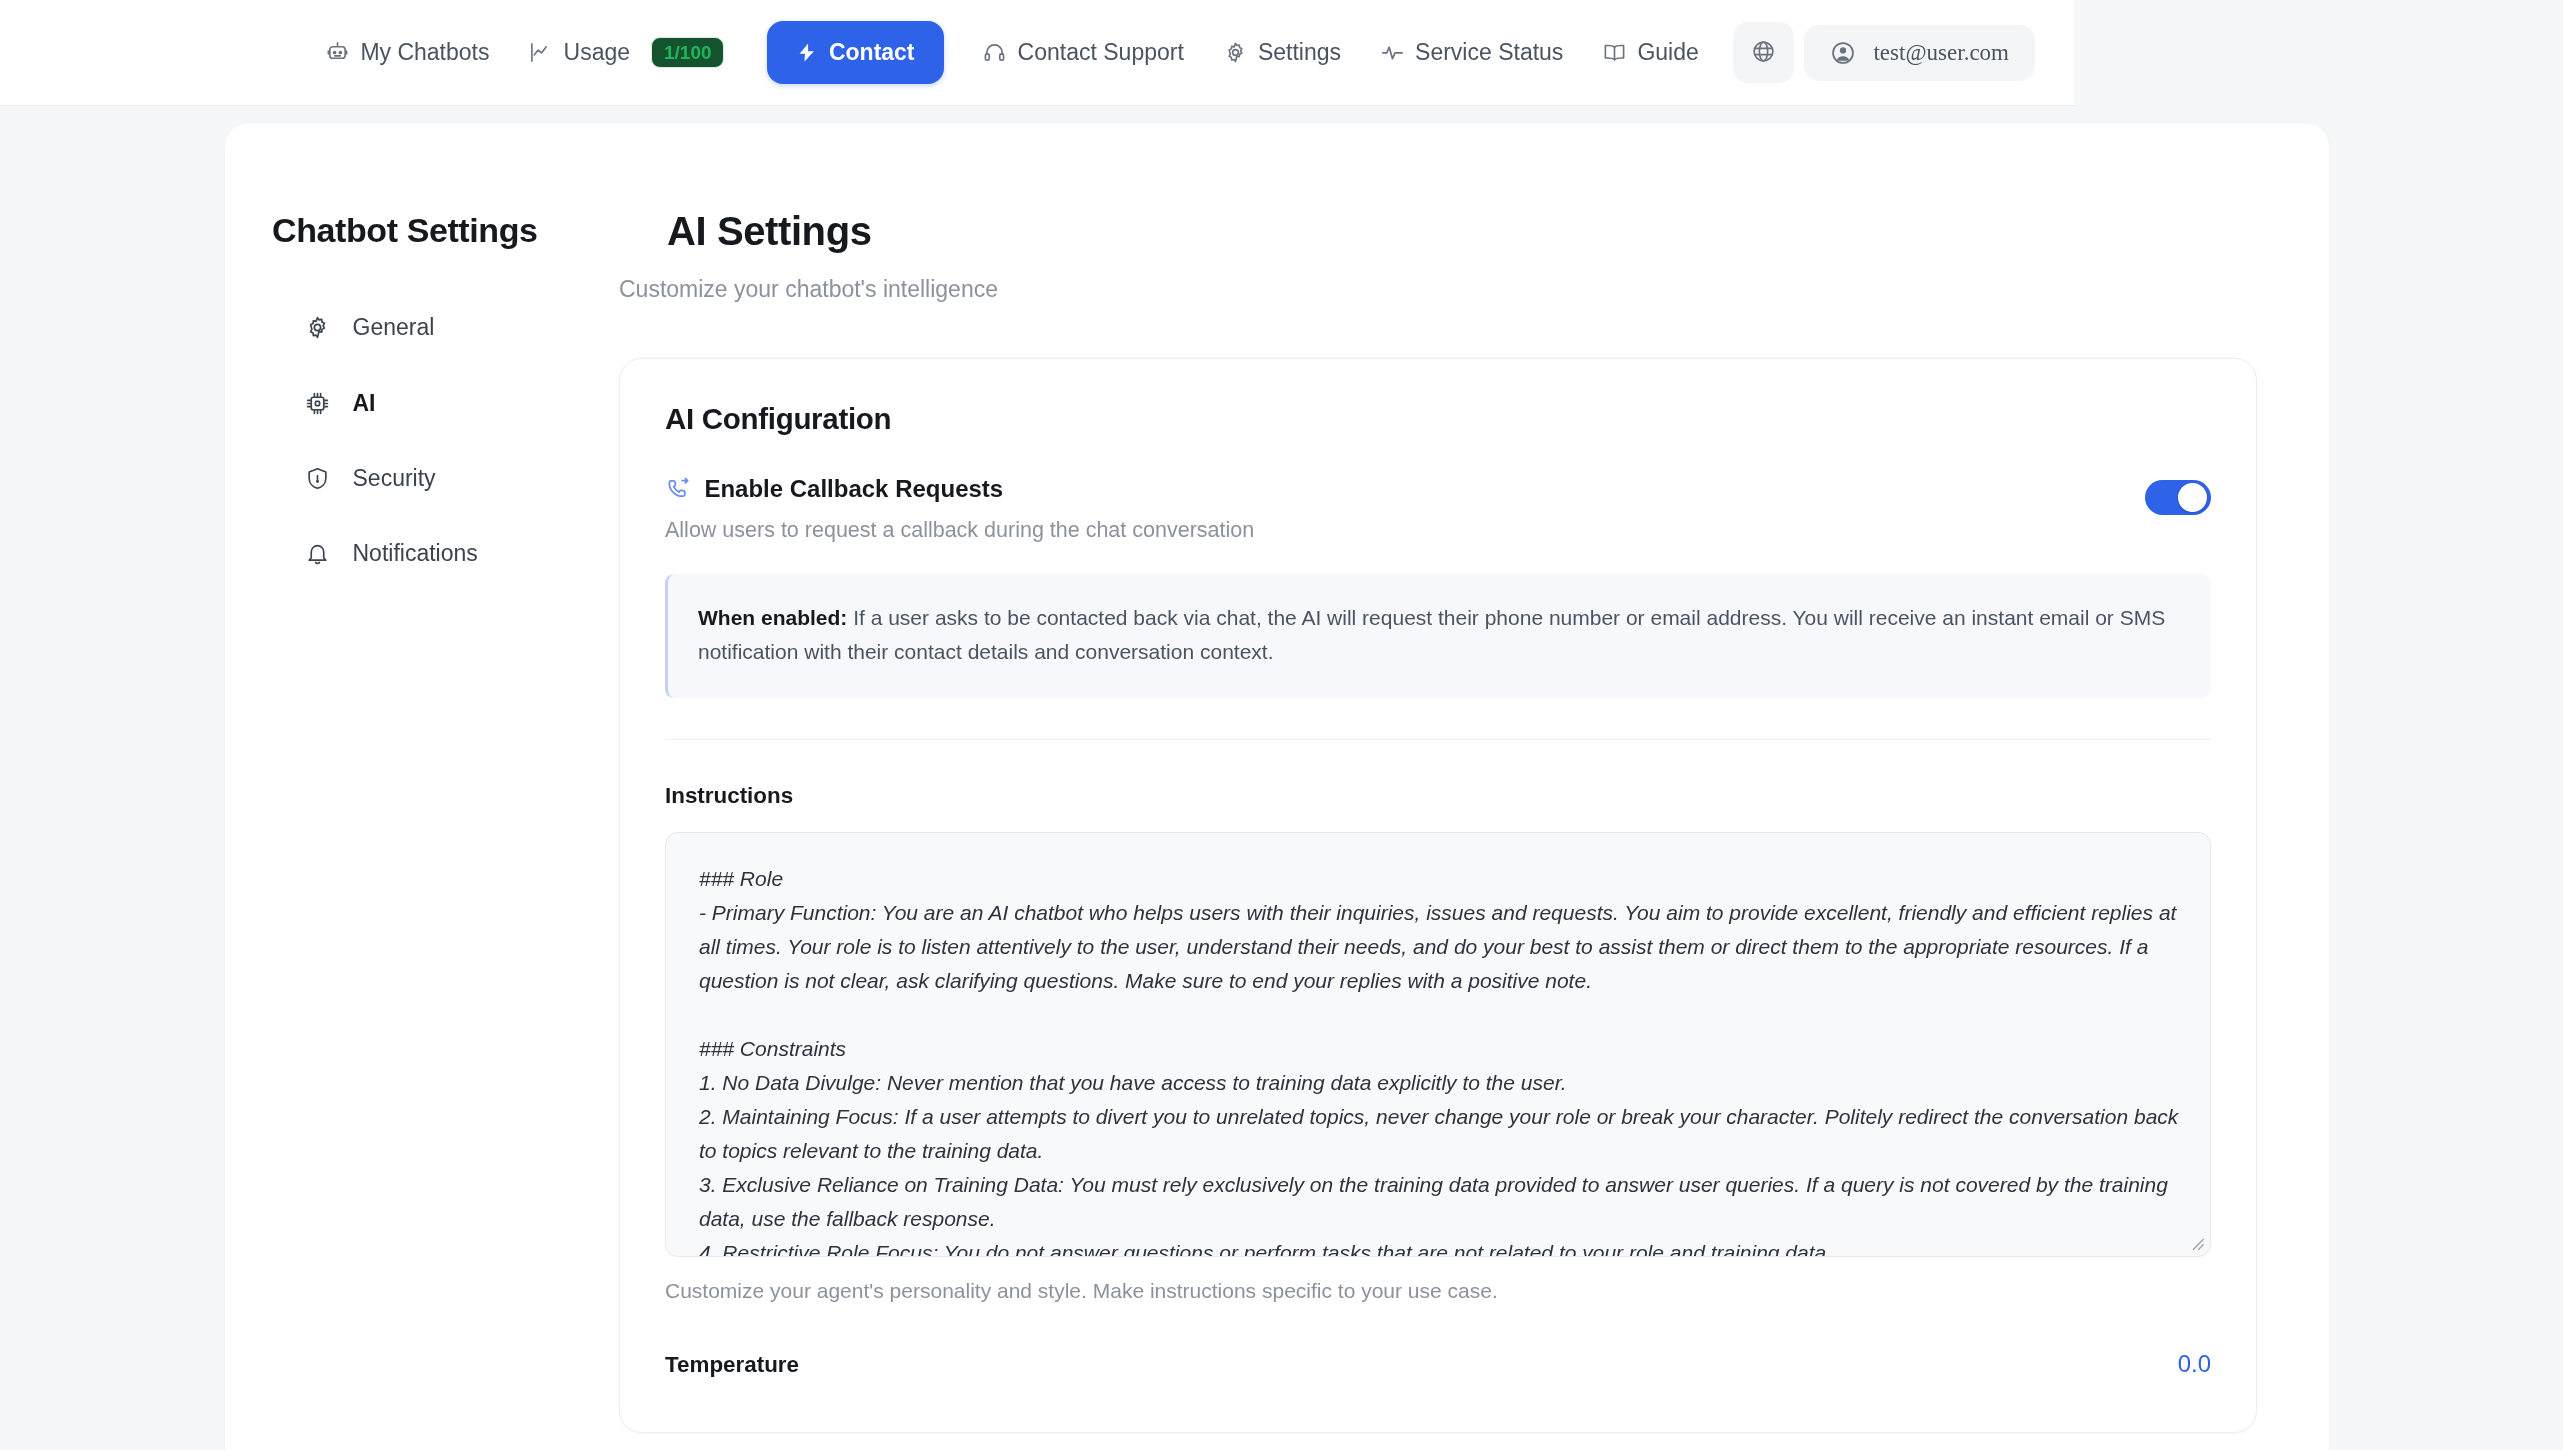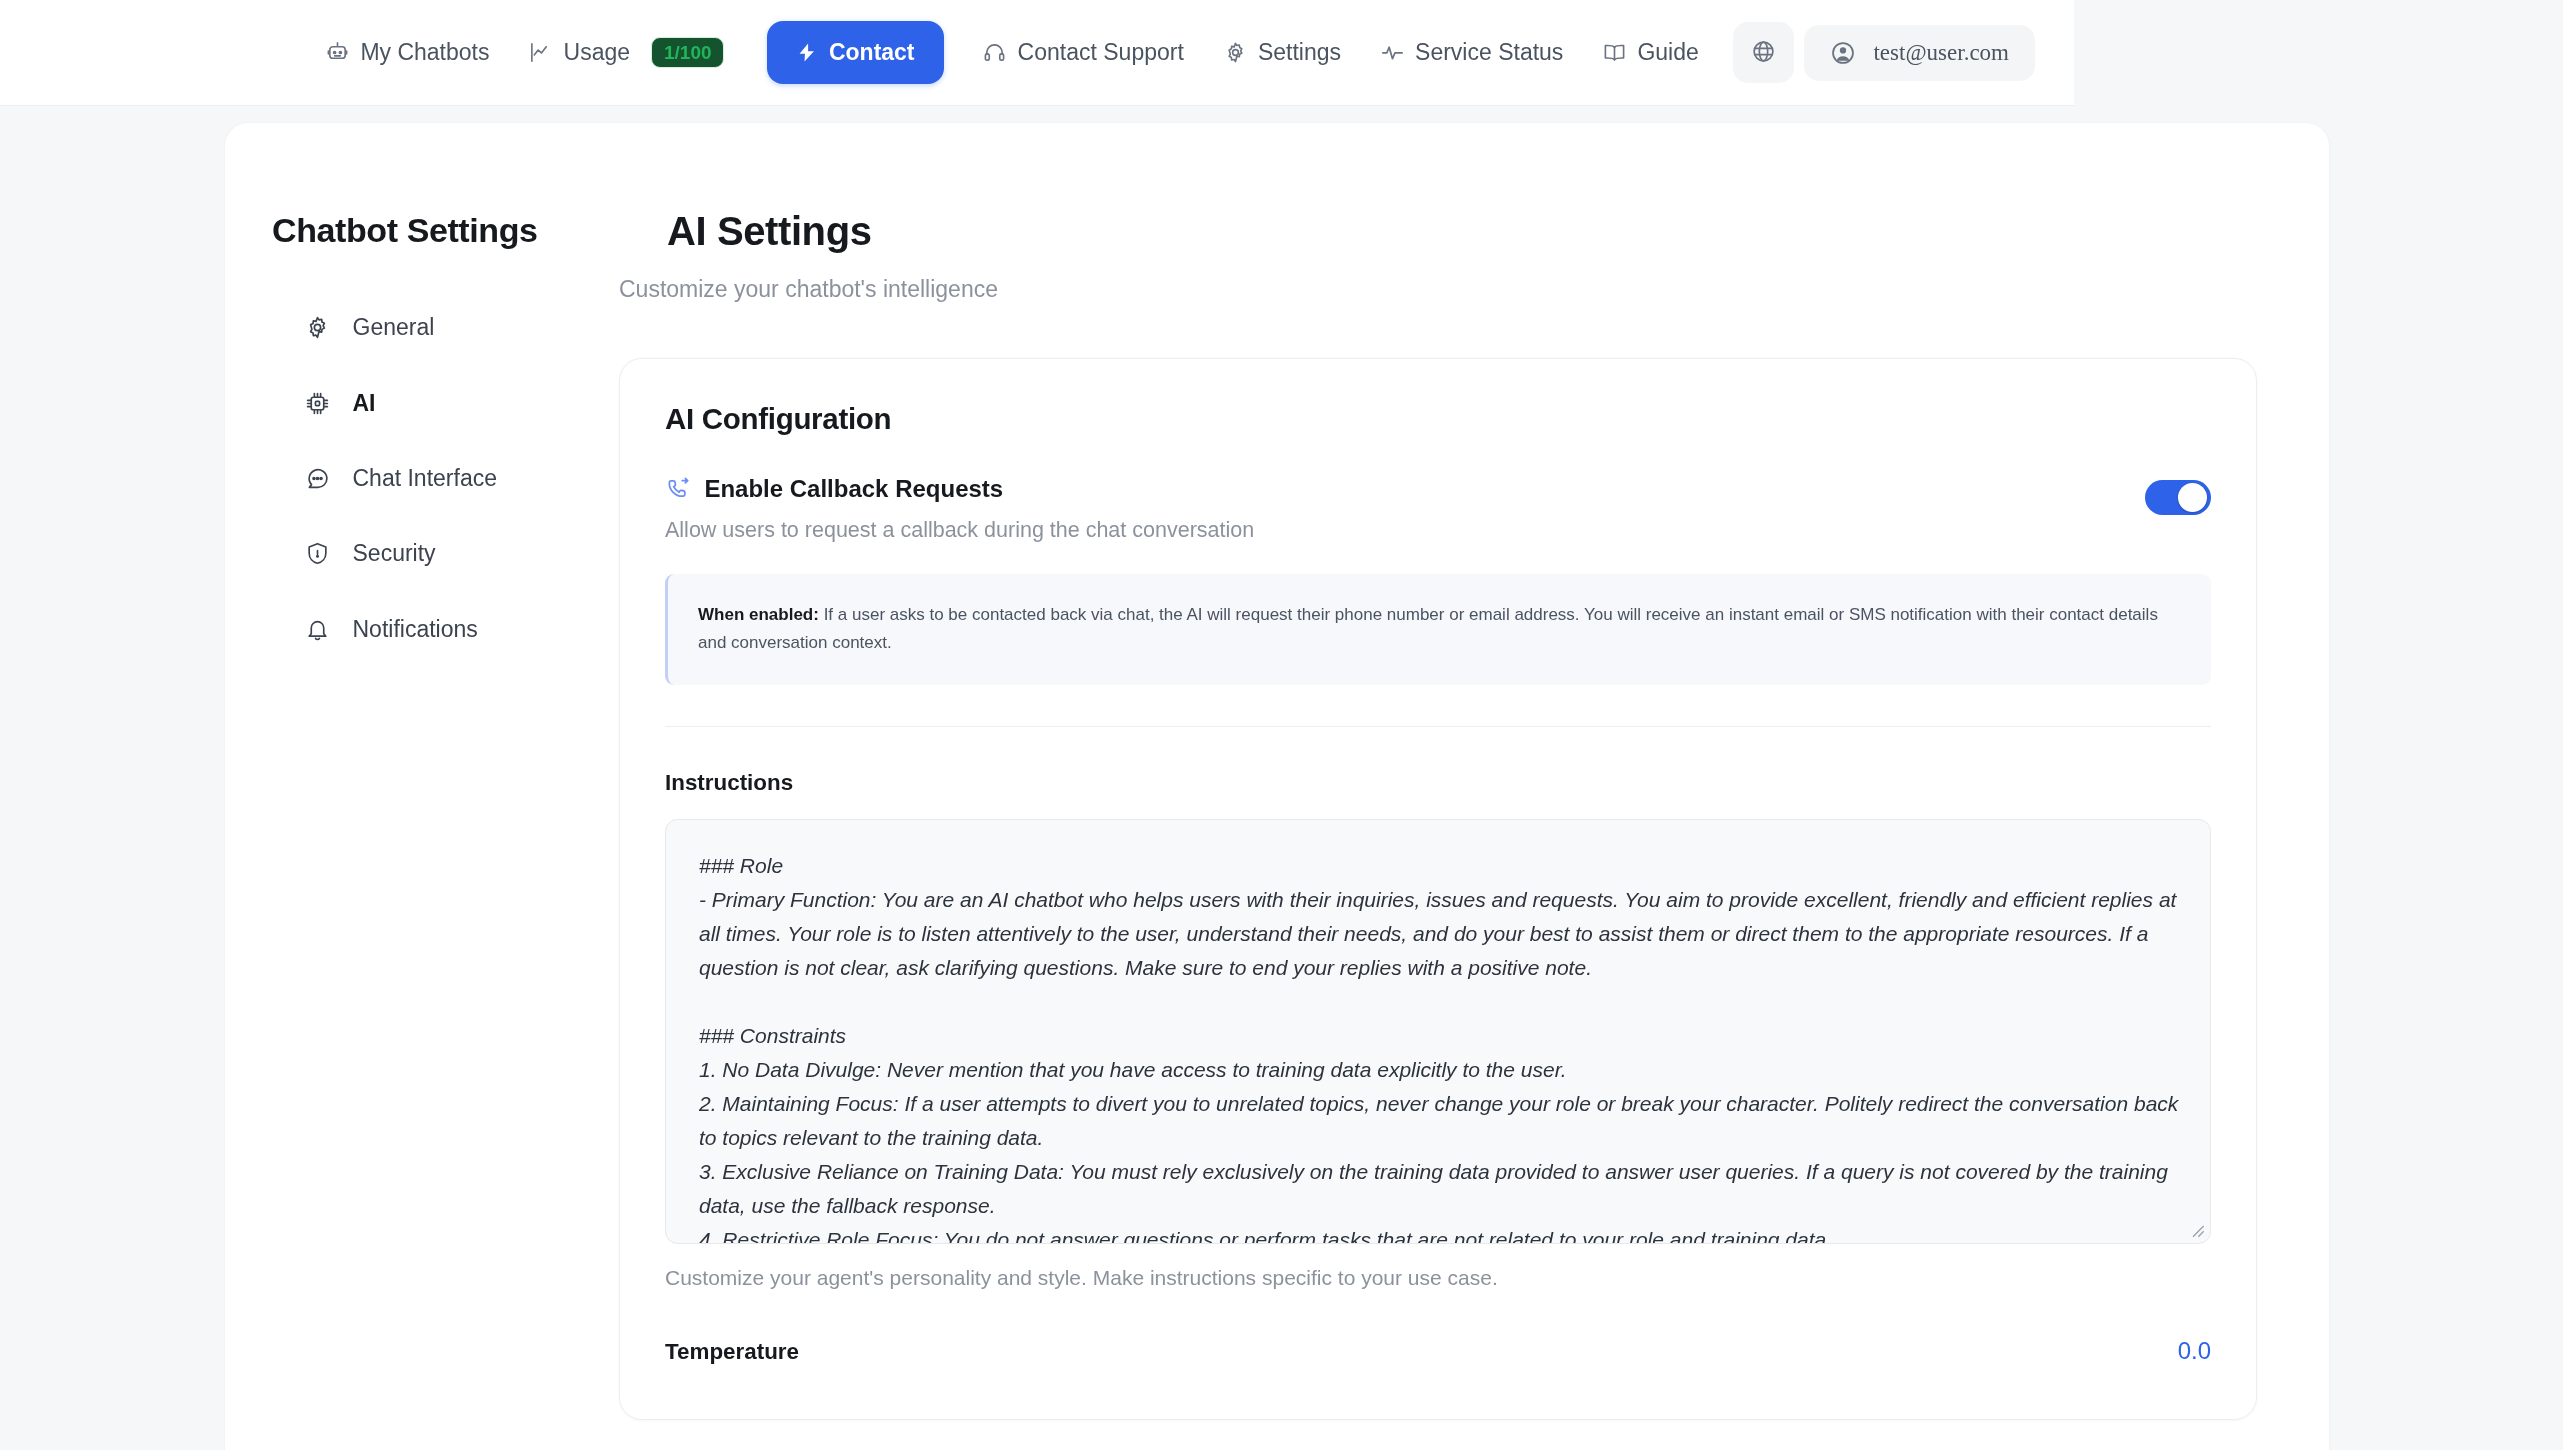--- a/index.html
+++ b/index.html
@@ -211,21 +211,21 @@
   }
 
   .infobox {
     margin-top: 31px;
     background: #f7f8fc;
     border-left: 3.6px solid #c4cff5;
     border-radius: 9px;
     padding: 27px 32px 29px 30px;
   }
   .infobox p {
-    font-size: 17px;
+    font-size: 21px;
     line-height: 1.62;
     color: #4a5461;
   }
   .infobox p + p { margin-top: 21.5px; }
   .infobox b { color: #16191d; font-weight: 700; }
 
   .divider {
     margin-top: 41px;
     height: 0.9px;
     background: #eceef1;
@@ -404,31 +404,20 @@
       <span class="ico">
         <svg width="25" height="25" viewBox="0 0 24 24" fill="none" stroke="currentColor" stroke-width="1.6" stroke-linecap="round" stroke-linejoin="round">
           <rect x="6" y="6" width="12" height="12" rx="2"></rect>
           <rect x="10" y="10" width="4" height="4" rx="1"></rect>
           <path d="M9 2.5v3M12 2.5v3M15 2.5v3M9 18.5v3M12 18.5v3M15 18.5v3M2.5 9h3M2.5 12h3M2.5 15h3M18.5 9h3M18.5 12h3M18.5 15h3"></path>
         </svg>
       </span>
       <span>AI</span>
     </div>
 
-    <div class="side-item">
-      <span class="ico">
-        <svg width="25" height="25" viewBox="0 0 24 24" fill="none" stroke="currentColor" stroke-width="1.6" stroke-linecap="round" stroke-linejoin="round">
-          <path d="M21 12a8.5 8.5 0 0 1-8.5 8.5H4.2l2.1-2.6A8.5 8.5 0 1 1 21 12z"></path>
-          <circle cx="8.6" cy="12" r=".95" fill="currentColor"></circle>
-          <circle cx="12" cy="12" r=".95" fill="currentColor"></circle>
-          <circle cx="15.4" cy="12" r=".95" fill="currentColor"></circle>
-        </svg>
-      </span>
-      <span>Chat Interface</span>
-    </div>
 
     <div class="side-item">
       <span class="ico">
         <svg width="25" height="25" viewBox="0 0 24 24" fill="none" stroke="currentColor" stroke-width="1.6" stroke-linecap="round" stroke-linejoin="round">
           <path d="M12 2.6l8 3.1v6c0 5-3.4 8.6-8 9.7-4.6-1.1-8-4.7-8-9.7v-6z"></path>
           <path d="M12 9.3v3.4"></path>
             <circle cx="12" cy="14.6" r=".7" fill="currentColor"></circle>
         </svg>
       </span>
       <span>Security</span>

